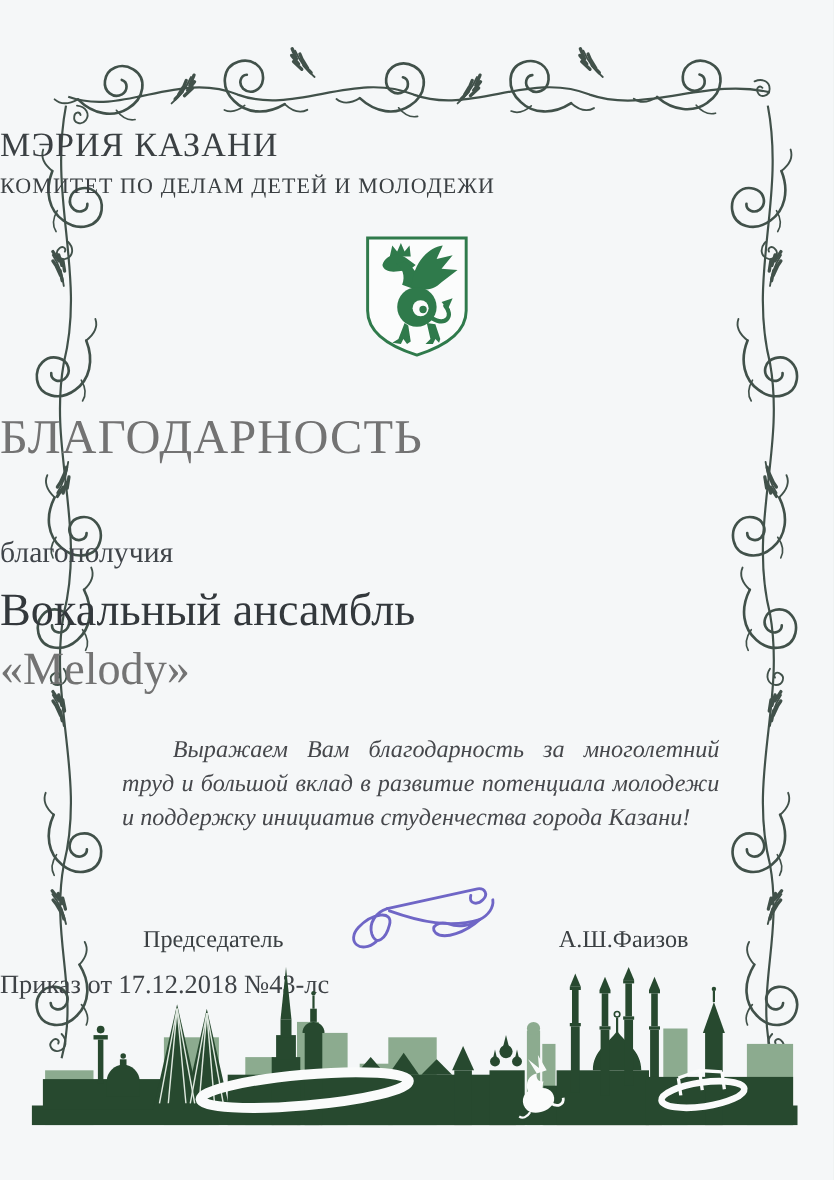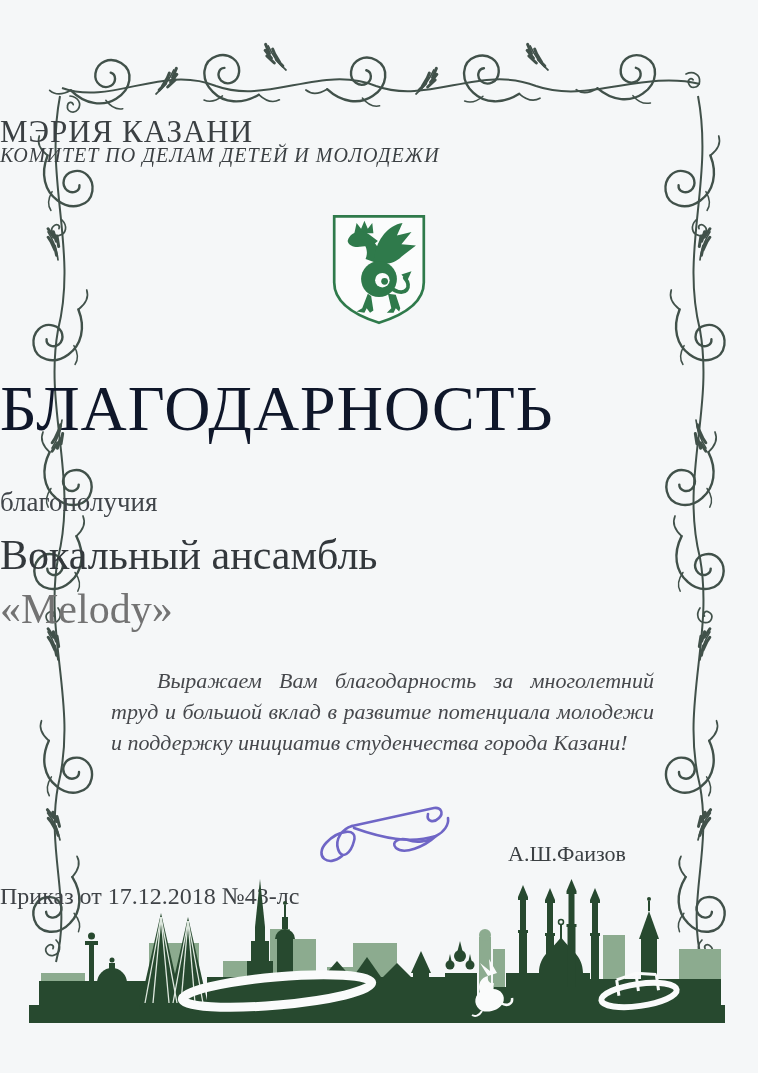--- a/index.html
+++ b/index.html
@@ -4,23 +4,23 @@
 <style>
   html,body{margin:0;padding:0;background:#e9ebec;}
   .page{
     position:relative;width:758px;height:1073px;margin:0 auto;
     background:#f5f7f8;overflow:hidden;
     font-family:"Liberation Serif","DejaVu Serif",serif;
   }
   .abs{position:absolute;}
   .center{left:0;right:0;text-align:left;}
   .org-line1{top:114px;font-size:31px;letter-spacing:1px;color:#3b4043;}
-  .org-line2{top:144px;font-size:20px;letter-spacing:1px;color:#3b4043;font-style:italic;}
+  .org-line2{top:158px;font-size:20px;letter-spacing:1px;color:#3b4043;}
   .emblem{top:210px;left:323px;}
-  .title{top:372px;font-size:64px;letter-spacing:1px;color:#0f172a;}
+  .title{top:372px;font-size:44px;letter-spacing:1px;color:#737373;}
   .award-label{top:487px;font-size:27px;color:#40454a;}
   .recipient1{top:531px;font-size:42px;color:#33383c;}
   .recipient2{top:585px;font-size:42px;color:#737373;}
   .body-text{
     top:653px;left:99px;width:567px;
     font-size:22px;font-style:italic;line-height:31px;
     color:#46484c;text-align:justify;
   }
   .body-text p{margin:12px;text-indent:46px;}
   .sig-title{top:841px;left:130px;font-size:22px;color:#3b4043;}
@@ -107,20 +107,21 @@
   <div class="abs center title">БЛАГОДАРНОСТЬ</div>
 
   <div class="abs center award-label">благополучия</div>
   <div class="abs center recipient1">Вокальный ансамбль</div>
   <div class="abs center recipient2">«Melody»</div>
 
   <div class="abs body-text">
     <p>Выражаем Вам благодарность за многолетний труд и большой вклад в развитие потенциала молодежи и поддержку инициатив студенчества города Казани!</p>
   </div>
 
+  <div class="abs sig-title">Председатель</div>
   <svg class="abs sig-mark" width="180" height="85" viewBox="0 0 180 85" aria-hidden="true">
     <g fill="none" stroke="#6f66c6" stroke-width="2.6" stroke-linecap="round">
       <path d="M44,58 C30,70 16,58 28,45 C40,32 60,29 56,43 C53,55 44,63 40,51 C37,41 44,31 54,28"></path>
       <path d="M54,28 L136,10 C143,9 146,15 141,20 C136,25 128,24 130,16"></path>
       <path d="M56,30 C84,40 112,46 138,38"></path>
       <path d="M138,38 C126,49 106,57 98,50 C92,44 102,39 110,42 C118,45 130,44 138,38 C146,34 151,27 150,20"></path>
     </g>
   </svg>
   <div class="abs sig-name">А.Ш.Фаизов</div>
 

